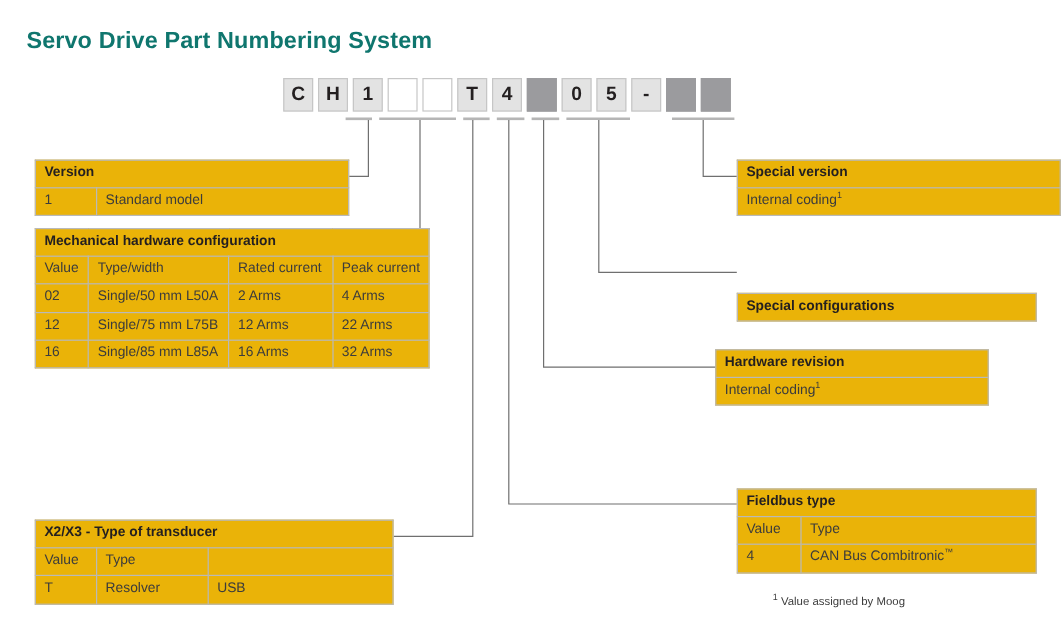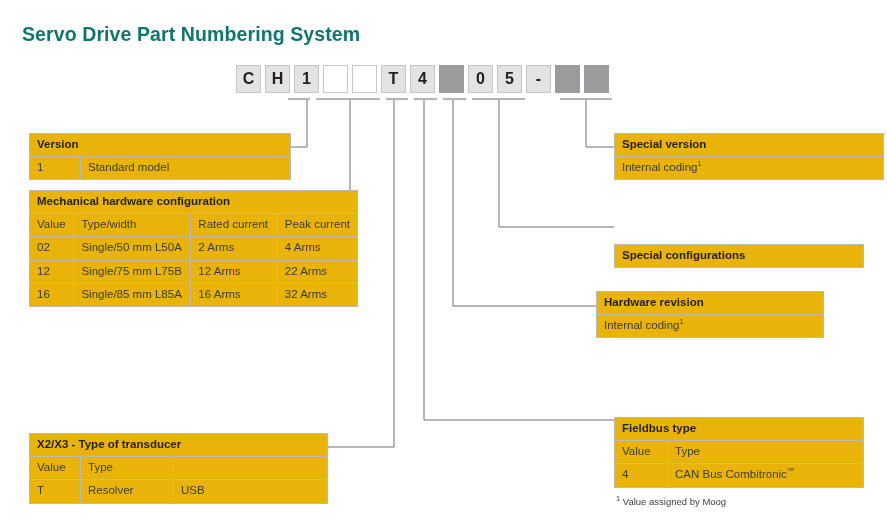--- a/index.html
+++ b/index.html
@@ -115,26 +115,26 @@
   #tbl-mech td.c2   { width: 84px; }
 
   #tbl-trans        { left: 29px;  top: 433px; width: 299px; }
   #tbl-trans td.c0  { width: 36px; }
   #tbl-trans td.c1  { width: 78px; }
 
   #tbl-specver      { left: 614px; top: 133px; width: 270px; }
   #tbl-specconf     { left: 614px; top: 212px; width: 250px; margin-top: 32px; }
   #tbl-specconf td.c0 { width: 38px; }
   #tbl-hwrev        { left: 596px; top: 291px; width: 228px; }
-  #tbl-fieldbus     { left: 614px; top: 417px; width: 250px; }
+  #tbl-fieldbus     { left: 614px; top: 407px; width: 250px; }
   #tbl-fieldbus td.c0 { width: 38px; }
 
   #footnote {
     position: absolute;
-    left: 616px;
+    left: 644px;
     top: 496px;
     font-size: 9.5px;
     color: #3c3c3c;
     white-space: nowrap;
     text-align: center;
   }
 </style>
 </head>
 <body>
 

